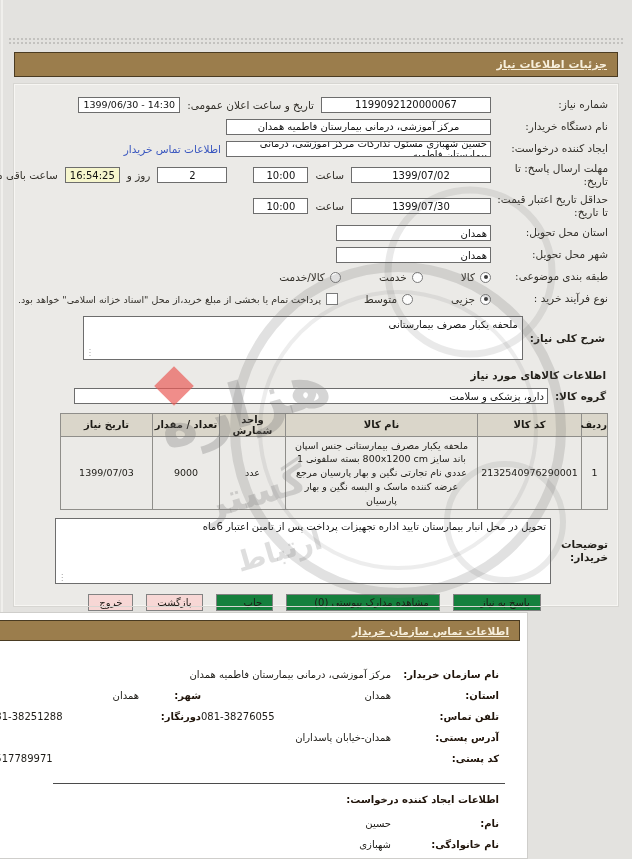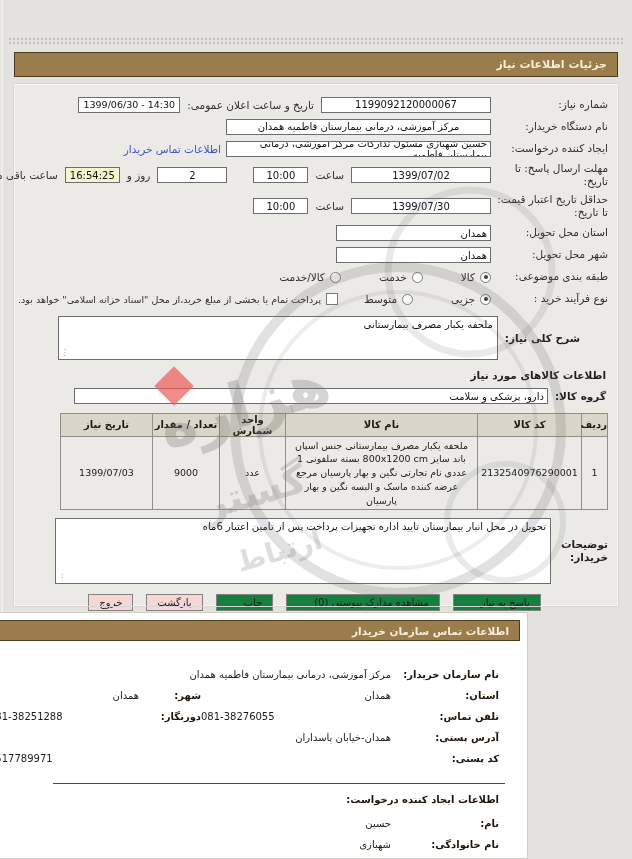--- a/index.html
+++ b/index.html
@@ -15,21 +15,21 @@
   #page { position:relative; width:632px; height:859px; }
   .left-strip { position:absolute; left:1px; top:0; width:2px; height:859px; background:#f0efec; }
   .dotted {
     position:absolute; top:37px; left:8px; right:8px; height:9px;
     background-image:radial-gradient(#c3c2bf 1px, transparent 1.2px);
     background-size:4px 4px;
   }
   .title-bar {
     background:#9b7d4c; border:1px solid #4a3b22;
     color:#f7efdc; font-weight:bold; font-size:11px;
-    display:flex; align-items:center; padding:0 10px;
+    display:flex; align-items:center; padding:0 10px;text-decoration:underline;
   }
   .main-title { position:absolute; top:52px; left:14px; right:14px; height:25px; }
   .panel {
     position:absolute; top:84px; left:14px; right:14px; height:522px;
     background:#ebeae7; border:1px solid #f7f6f3; outline:1px solid #d7d6d2;
     padding:11px 9px 0 6px;
   }
   .frow { display:flex; align-items:center; gap:5px; margin-bottom:5px; min-height:17px; }
   .flabel { width:112px; flex:none; line-height:1.25; }
   .inlbl { flex:none; padding:0 2px; }
@@ -177,21 +177,21 @@
       <span class="optlbl">جزیی</span>
       <div class="gap28"></div>
       <span class="radio"></span>
       <span class="optlbl">متوسط</span>
       <div class="gap16"></div>
       <span class="checkbox"></span>
       <span class="chktext">پرداخت تمام یا بخشی از مبلغ خرید،از محل "اسناد خزانه اسلامی" خواهد بود.</span>
     </div>
 
     <div class="frow" style="margin-top:8px;">
-      <div class="inlbl bold" style="margin-right:26px;">شرح کلی نیاز:</div>
+      <div class="inlbl bold" style="margin-right:1px;">شرح کلی نیاز:</div>
       <div class="ta ta-desc">ملحفه یکبار مصرف بیمارستانی</div>
     </div>
 
     <div class="goods-header">اطلاعات کالاهای مورد نیاز</div>
 
     <div class="frow">
       <div class="inlbl bold">گروه کالا:</div>
       <div class="ibox grp-input">دارو، پزشکی و سلامت</div>
     </div>
 

